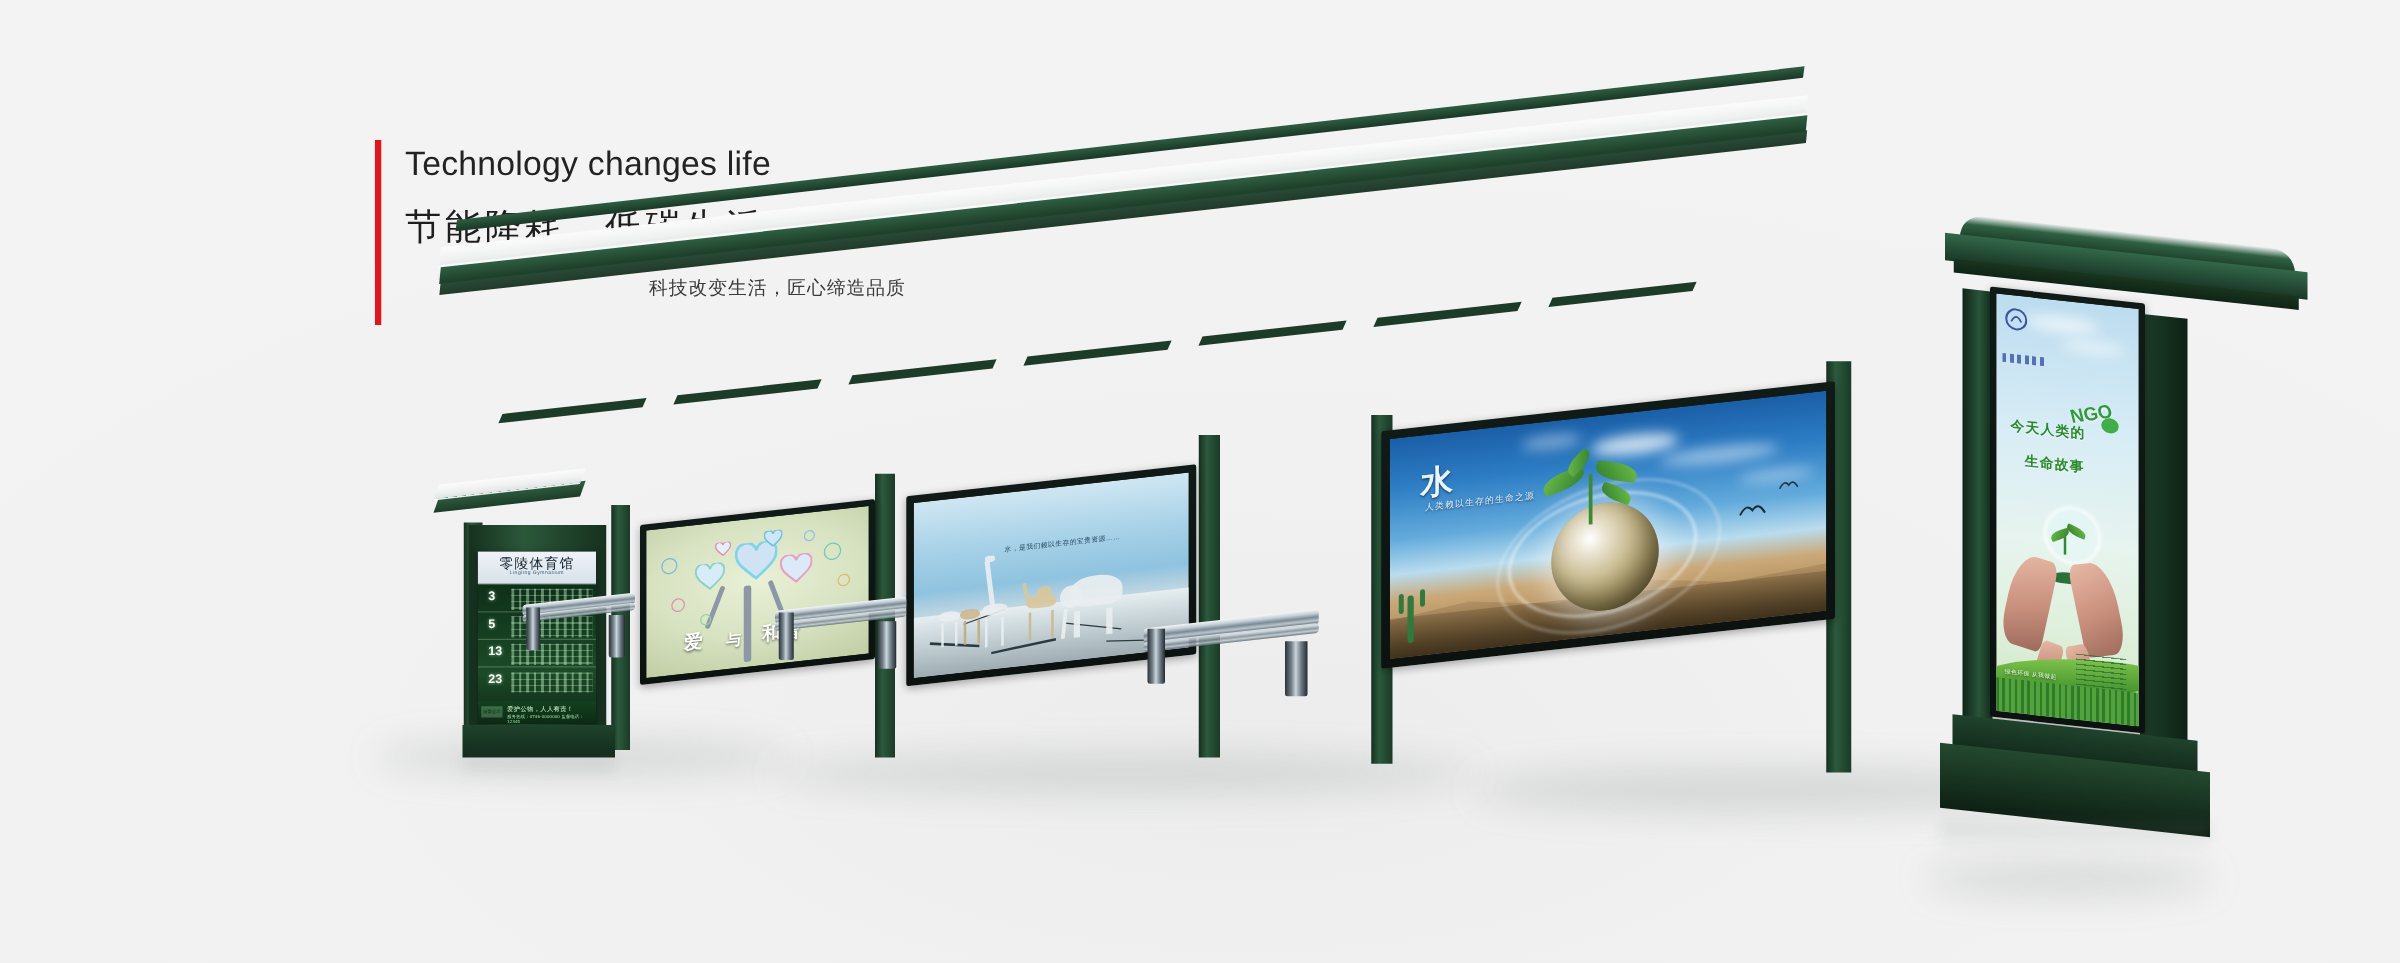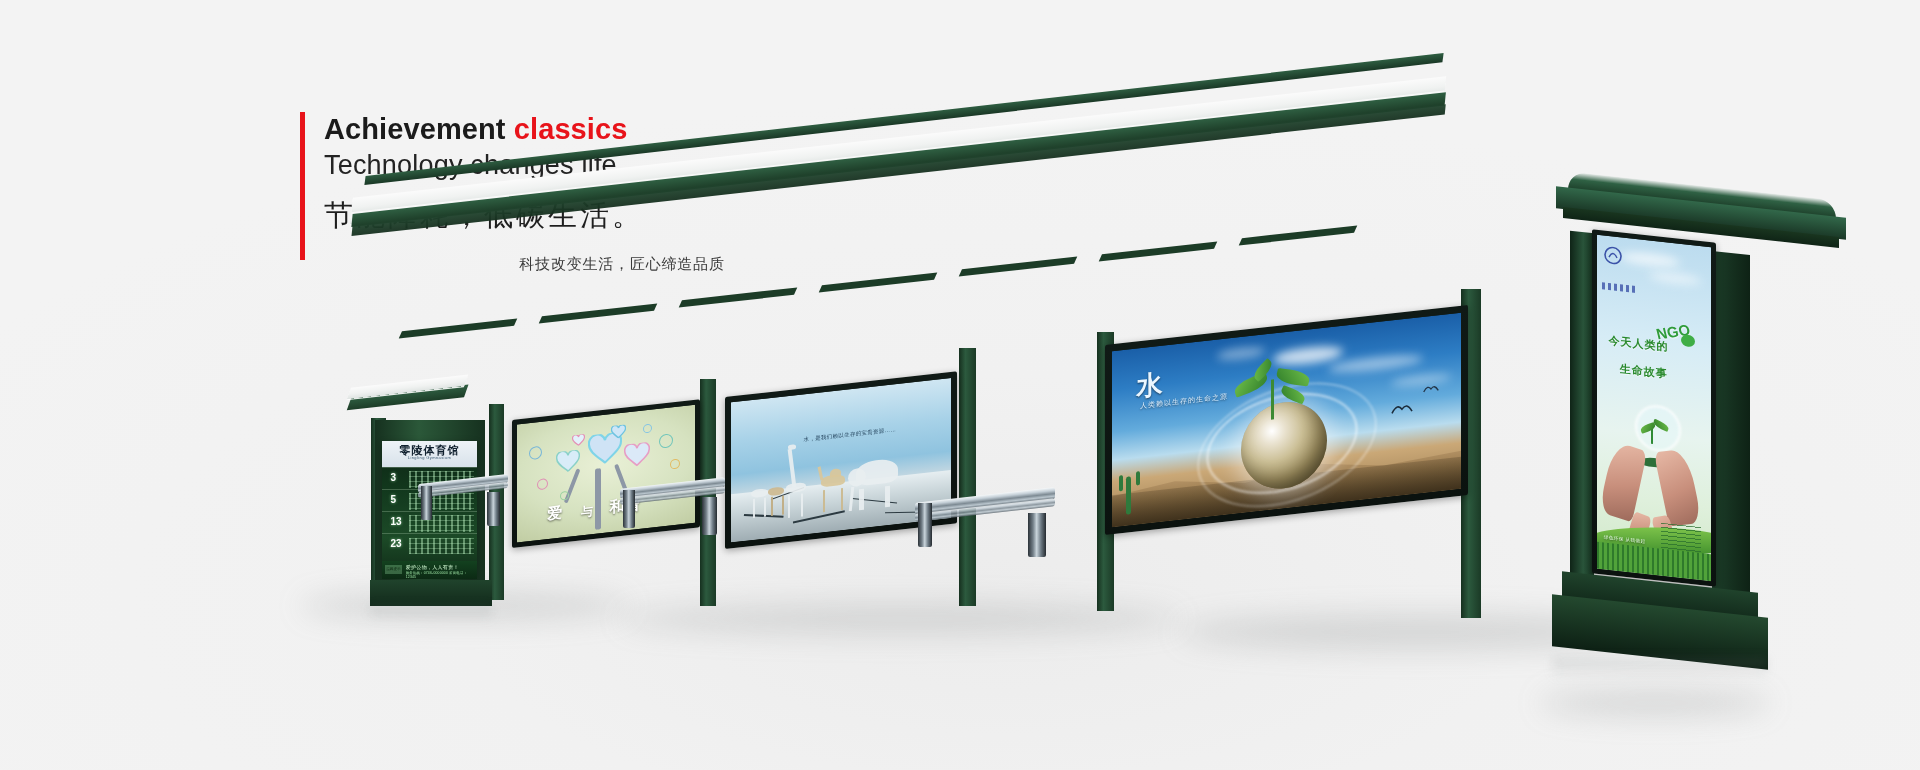--- a/index.html
+++ b/index.html
@@ -44,21 +44,21 @@
 
   
   .lb-frame{background:linear-gradient(180deg,#101a16 0%,#0b120f 100%);box-shadow:0 2px 7px rgba(0,0,0,.33);}
   .lb-face{position:absolute;inset:0;overflow:hidden;}
 
   .poster-label{position:absolute;color:#fff;white-space:nowrap;text-shadow:0 1px 2px rgba(0,0,0,.55);}
 
   
   .sched{position:absolute;inset:0;background:linear-gradient(180deg,#0d2414 0%,#12381d 35%,#1c4a27 70%,#0f2a17 100%);overflow:hidden;}
   .sched-head{position:absolute;left:0;right:0;top:0;height:19%;background:linear-gradient(180deg,#eef3f7 0%,#d8e2ea 100%);}
-  .sched-title{position:absolute;width:100%;text-align:center;top:8%;font-size:11px;font-weight:bold;color:#10202e;letter-spacing:1px;}
+  .sched-title{position:absolute;width:100%;text-align:center;top:8%;font-size:11px;font-weight:normal;color:#10202e;letter-spacing:1px;}
   .sched-sub{position:absolute;width:100%;text-align:center;top:54%;font-size:4px;color:#3d5a72;letter-spacing:.4px;}
   .sched-row{position:absolute;left:0;right:0;border-top:1px solid rgba(190,220,190,.28);}
   .sched-no{position:absolute;left:9%;top:16%;font-size:10px;font-weight:bold;color:#ffffff;text-shadow:0 0 3px rgba(180,255,190,.7);}
   .sched-stops{position:absolute;left:28%;right:3%;top:14%;bottom:12%;
     background:repeating-linear-gradient(90deg,rgba(200,255,205,.42) 0 2px,rgba(200,255,205,0) 2px 6px),
                repeating-linear-gradient(180deg,rgba(200,255,205,.30) 0 1px,rgba(200,255,205,0) 1px 5px);}
   .sched-foot{position:absolute;left:0;right:0;bottom:0;height:13%;background:linear-gradient(180deg,#13411f 0%,#0c2a14 100%);}
   .sched-foot .tag{position:absolute;left:3%;top:22%;width:18%;height:52%;background:rgba(160,230,170,.30);}
   .sched-foot .msg{position:absolute;left:25%;top:16%;font-size:5px;color:#d8ffd9;letter-spacing:.3px;}
   .sched-foot .msg2{position:absolute;left:25%;top:56%;font-size:3.4px;color:#9fe3a6;letter-spacing:.2px;}
@@ -94,23 +94,20 @@
   .reflect{position:absolute;background:linear-gradient(180deg,rgba(120,130,130,.18),rgba(120,130,130,0));filter:blur(5px);}
 </style>
 </head>
 <body>
 
 <div id="stage"></div>
 
 <div id="headline">
   <div class="redbar"></div>
   <div class="lines">
-    <div class="h-en1">
-      <span>Achievement </span><span class="accent">classics</span>
-    </div>
     <div class="h-en2">Technology changes life</div>
     <div class="h-cn1">节能降耗，低碳生活。</div>
     <div class="h-cn2">科技改变生活，匠心缔造品质</div>
   </div>
 </div>
 
 <div id="shelter">
 
   <div class="ground-shadow" style="left:300px;top:592px;width:330px;height:28px;"></div>
   <div class="ground-shadow" style="left:620px;top:604px;width:560px;height:30px;"></div>

